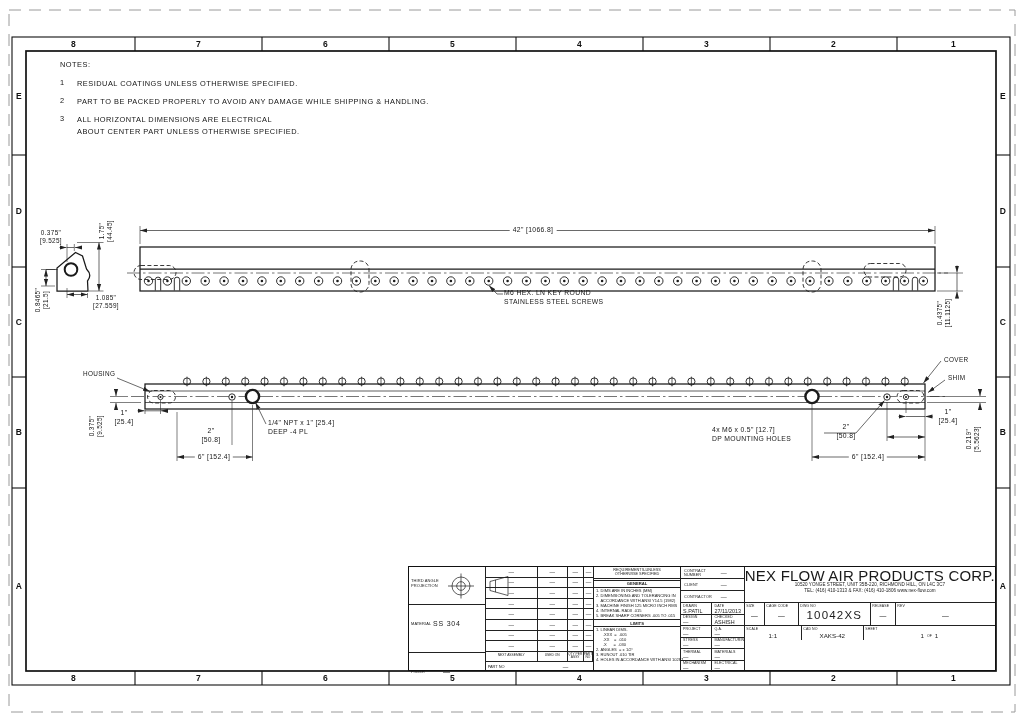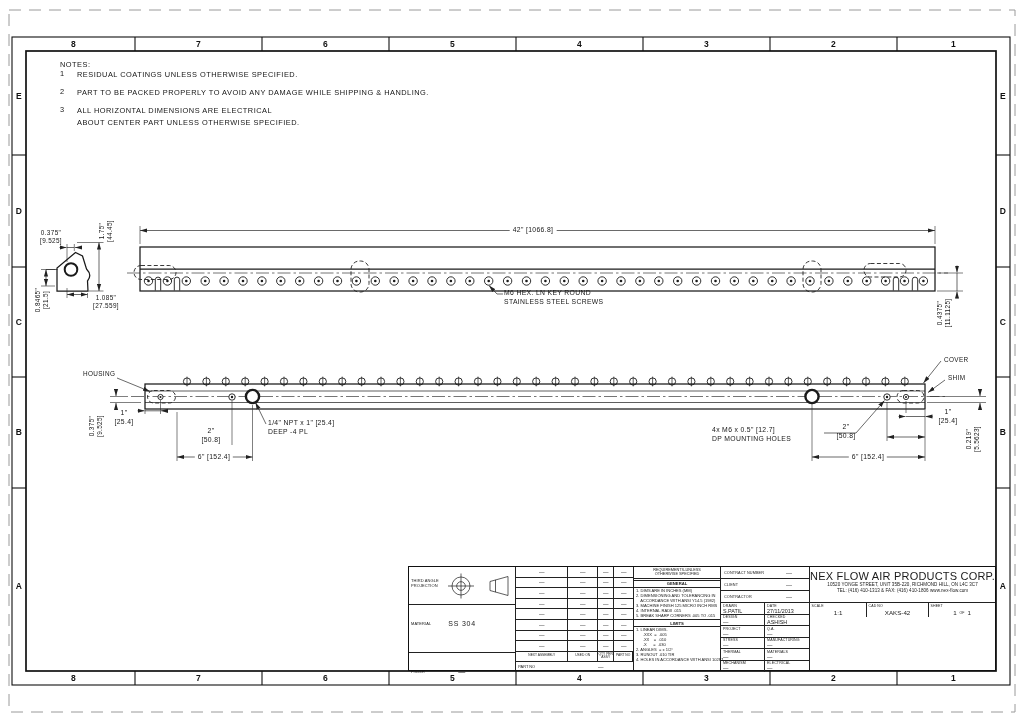--- a/index.html
+++ b/index.html
@@ -24,21 +24,21 @@
   .trim{stroke:#9a9a9a;stroke-width:1;stroke-dasharray:12 8;fill:none}
   
   .t{position:absolute;font-size:6.8px;letter-spacing:.35px;color:#161616;white-space:nowrap;line-height:1.32}
   .t2{transform:translate(-50%,-50%);text-align:center}
   .rot{transform:translate(-50%,-50%) rotate(-90deg);text-align:center}
   .bg{background:#fff;padding:0 3px}
   .sm{font-size:6.4px}
   .zone{position:absolute;transform:translate(-50%,-50%);font-size:8.5px;font-weight:700;color:#111;letter-spacing:.3px}
   
   #notes{position:absolute;left:60px;top:60px;font-size:7.4px;letter-spacing:.5px;color:#141414}
-  #notes-h{}
+  #notes-h{margin-bottom:9px}
   .note-item{display:flex;margin-bottom:6.5px}
   .note-num{width:17px}
   .note-lines div{line-height:11.6px;white-space:pre}
   
   #tb{position:absolute;left:408px;top:566px;width:588px;height:105px;border:1.3px solid #111;
       display:flex;background:#fff}
   .tb-col{border-right:1px solid #222;position:relative}
   .tb-col:last-child{border-right:none}
   #colA{width:112px}#colB{width:123px}#colC{width:87px}#colD{width:93px}#colE{flex:1}
   .rowA1{height:38px;border-bottom:1px solid #222;position:relative}
@@ -69,21 +69,21 @@
   .adm-lab{font-size:3.8px;letter-spacing:.1px}
   .adm-srow .adm-val{margin-left:auto;margin-right:14px;font-size:6px}
   .adm-prow{display:flex;height:11.5px;border-bottom:1px solid #222}
   .adm-prow:last-child{border-bottom:none}
   .adm-cell{width:50%;border-right:1px solid #222;padding:.5px 2px;overflow:hidden}
   .adm-cell:last-child{border-right:none}
   .adm-cell .adm-lab{display:block;font-size:3.6px;line-height:4px}
   .adm-cell .adm-val{display:block;font-size:5.4px;line-height:6.6px}
   
   .co-r1{height:36px;border-bottom:1px solid #222;text-align:center;padding-top:2.5px}
-  .co-name{font-size:11px;letter-spacing:.2px;line-height:12.5px;white-space:nowrap}
+  .co-name{font-size:15px;letter-spacing:.2px;line-height:12.5px;white-space:nowrap}
   .co-addr,.co-tel{font-size:4.55px;line-height:5.9px;letter-spacing:.05px;white-space:nowrap}
   .co-r2{height:31px;border-bottom:1px solid #222;position:relative;text-align:center;padding-top:4px}
   .co-t{font-size:7.6px;line-height:11px;letter-spacing:.45px;white-space:nowrap}
   .co-r3{height:23px;border-bottom:1px solid #222;display:flex}
   .co-r4{height:14px;display:flex}
   .mcell{border-right:1px solid #222;position:relative;text-align:center}
   .mcell:last-child{border-right:none}
   .mlab{position:absolute;top:.5px;left:1.5px;font-size:3.5px;letter-spacing:.1px;white-space:nowrap}
   .mval{font-size:6.8px;margin-top:9px}
   .dwgval{font-size:11.5px;letter-spacing:1.2px;margin-top:6px}
@@ -694,20 +694,42 @@
           </div>
         </div>
     </div>
 
     <div id="colE" class="tb-col">
       <div class="co-r1">
         <div class="co-name">NEX FLOW AIR PRODUCTS CORP.</div>
         <div class="co-addr">10520 YONGE STREET, UNIT 35B-220, RICHMOND HILL, ON L4C 3C7</div>
         <div class="co-tel">TEL: (416) 410-1313 &amp; FAX: (416) 410-1806 www.nex-flow.com</div>
       </div>
+      <div class="co-r3">
+        <div class="mcell" style="width:20px">
+          <div class="mlab">SIZE</div>
+          <div class="mval">—</div>
+        </div>
+        <div class="mcell" style="width:34px">
+          <div class="mlab">CAGE CODE</div>
+          <div class="mval">—</div>
+        </div>
+        <div class="mcell" style="width:72px">
+          <div class="mlab">DWG NO</div>
+          <div class="dwgval">10042XS</div>
+        </div>
+        <div class="mcell" style="width:25px">
+          <div class="mlab">RELEASE</div>
+          <div class="mval">—</div>
+        </div>
+        <div class="mcell" style="flex:1">
+          <div class="mlab">REV</div>
+          <div class="mval">—</div>
+        </div>
+      </div>
       <div class="co-r4">
         <div class="mcell" style="width:57px">
           <div class="mlab">SCALE</div>
           <div class="m4val">1:1</div>
         </div>
         <div class="mcell" style="width:62px">
           <div class="mlab">CAD NO</div>
           <div class="m4val">XAKS-42</div>
         </div>
         <div class="mcell" style="flex:1">

